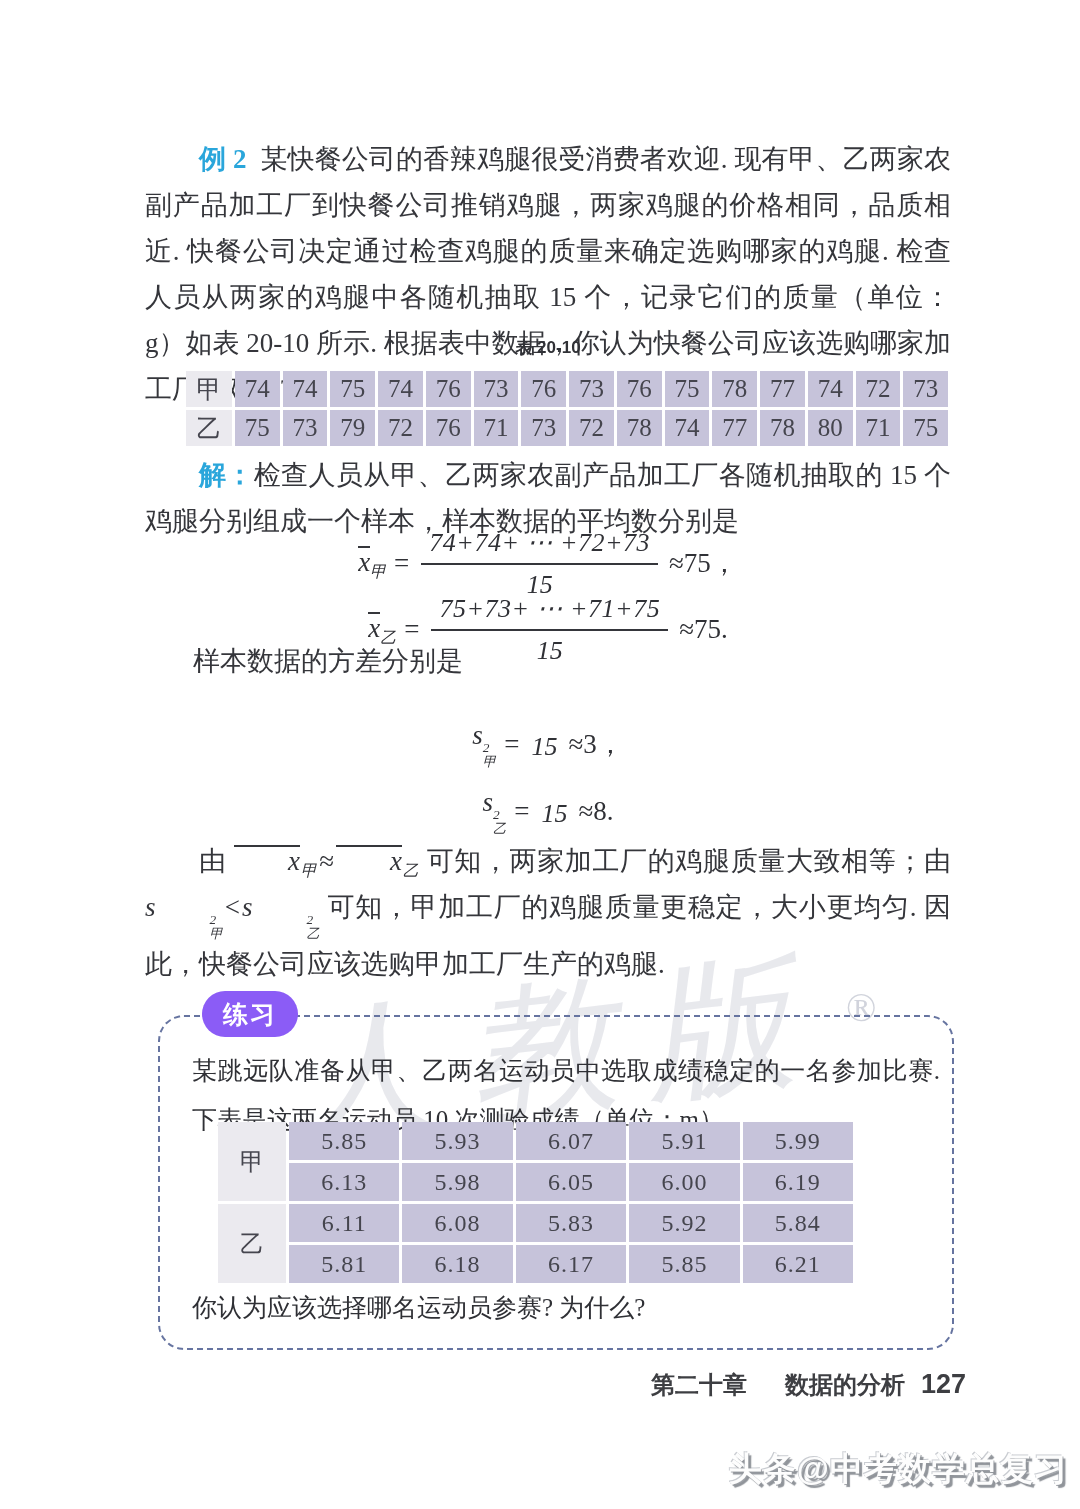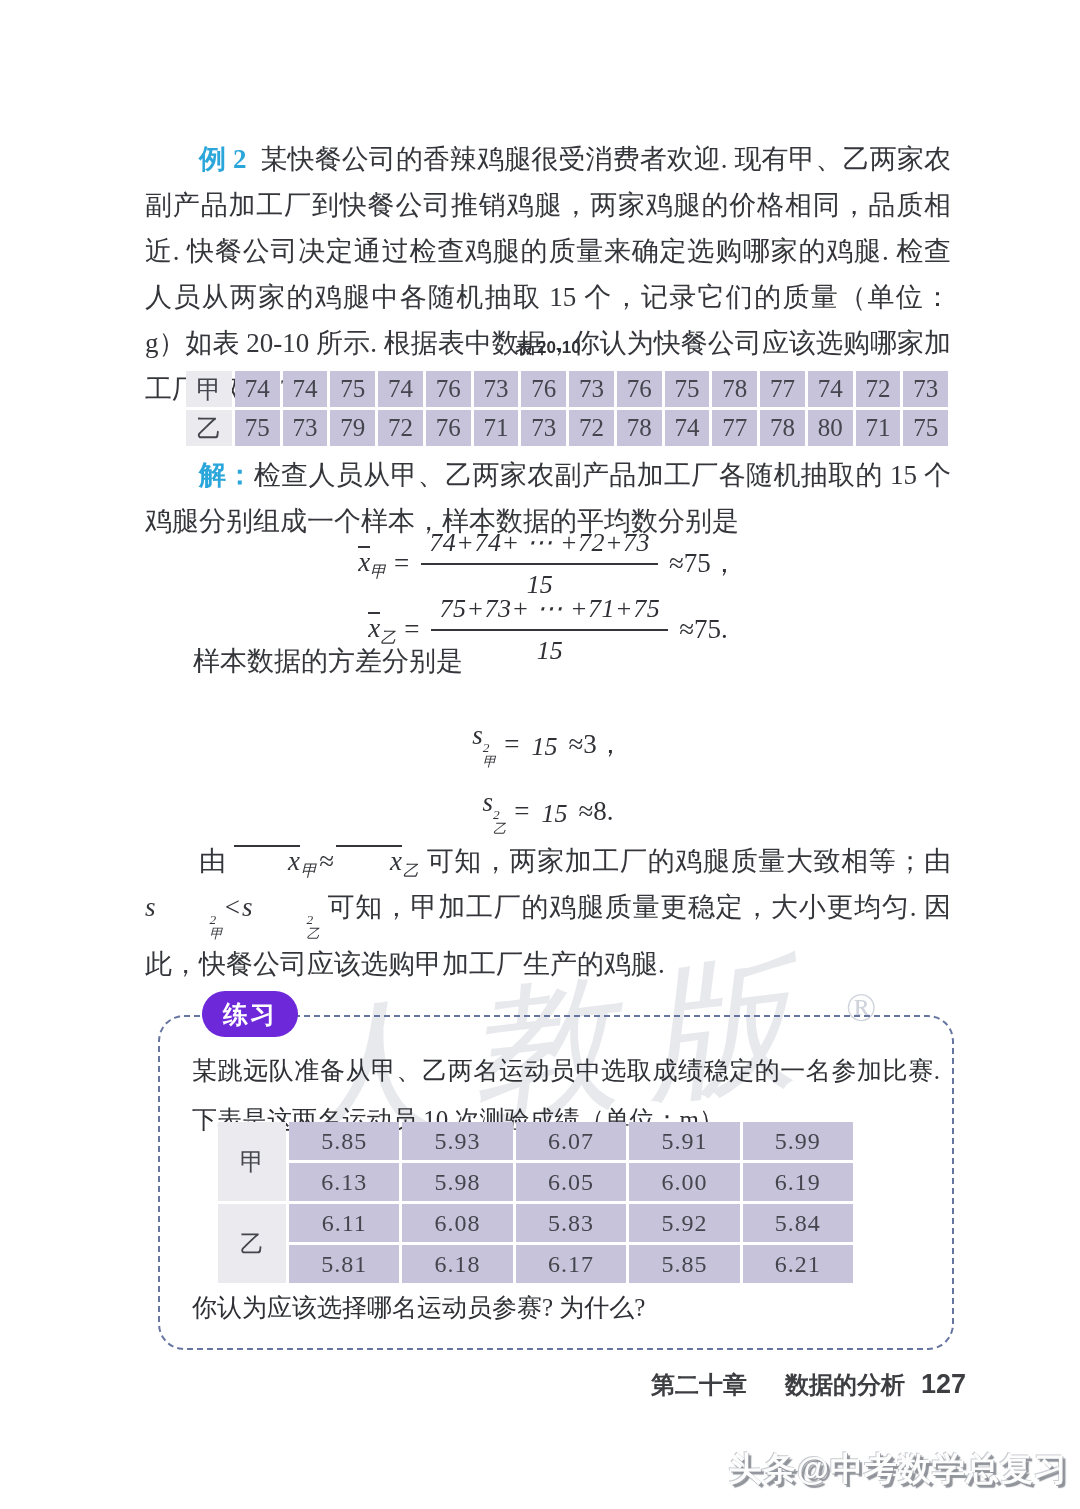--- a/index.html
+++ b/index.html
@@ -32,21 +32,21 @@
   .frac .num{padding:0 8px 5px;border-bottom:2.5px solid #35363b;letter-spacing:0.5px;}
   .frac .den{padding-top:5px;}
   .res{margin-left:7px;font-size:27px;}
   .opsym{font-style:normal;padding:0 2px;}
   
   .press-mark{position:absolute;left:285px;top:950px;font-size:150px;font-style:italic;
               color:#aeb1c0;opacity:.28;transform:rotate(-7deg);letter-spacing:30px;z-index:0;white-space:nowrap;}
   .reg-mark{position:absolute;left:846px;top:984px;font-size:40px;color:#9aa0b2;opacity:.45;z-index:0;}
   .pbox{position:absolute;left:158px;top:1015px;width:792px;height:331px;
         border:2.5px dashed #6674a0;border-radius:26px;z-index:1;background:transparent;}
-  .badge{position:absolute;left:202px;top:991px;width:96px;height:46px;background:#6d28d9;
+  .badge{position:absolute;left:202px;top:991px;width:96px;height:46px;background:#8b5cf6;
          border-radius:24px;display:flex;align-items:center;justify-content:center;z-index:2;}
   .badge span{color:#ffffff;font-family:"Liberation Sans","DejaVu Sans",sans-serif;
               font-weight:bold;font-size:25px;letter-spacing:2px;}
   .pintro{position:absolute;left:192px;top:1046px;width:748px;margin:0;font-size:25px;
           line-height:49px;text-align:justify;color:#2f3035;z-index:2;}
   .g2{position:absolute;left:218px;top:1122px;width:635px;display:grid;
       grid-template-columns:68px repeat(5,1fr);grid-auto-rows:38px;gap:3px;z-index:2;}
   .g2 .h,.g2 .c{display:flex;align-items:center;justify-content:center;font-size:24px;color:#45454e;}
   .g2 .h{grid-column:1;background:#ebeaef;}
   .g2 .rh1{grid-row:1/3;} .g2 .rh2{grid-row:3/5;}

